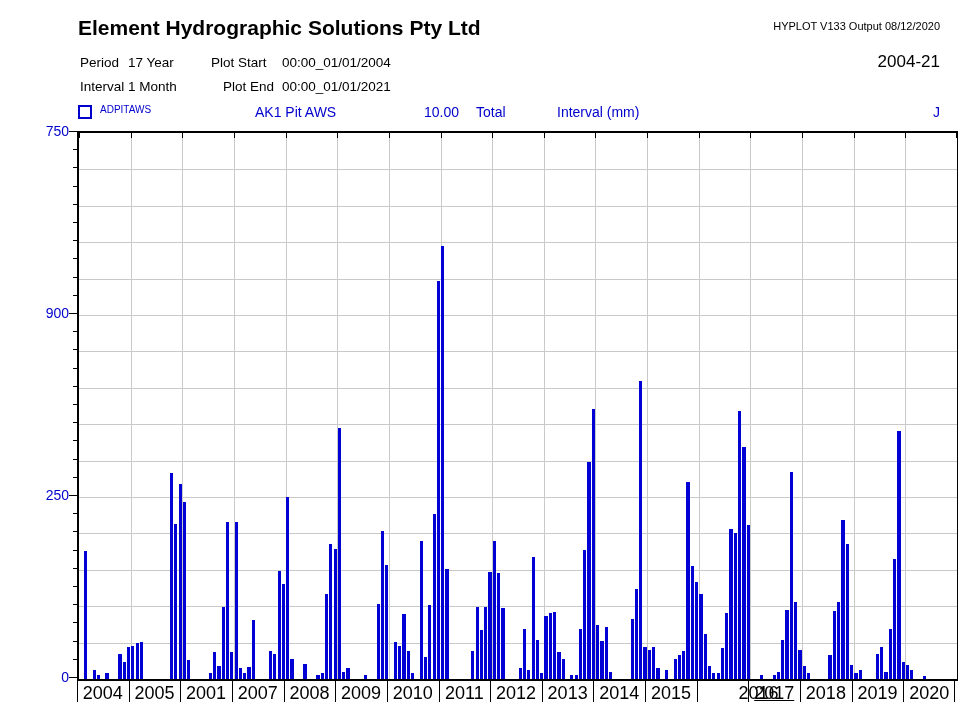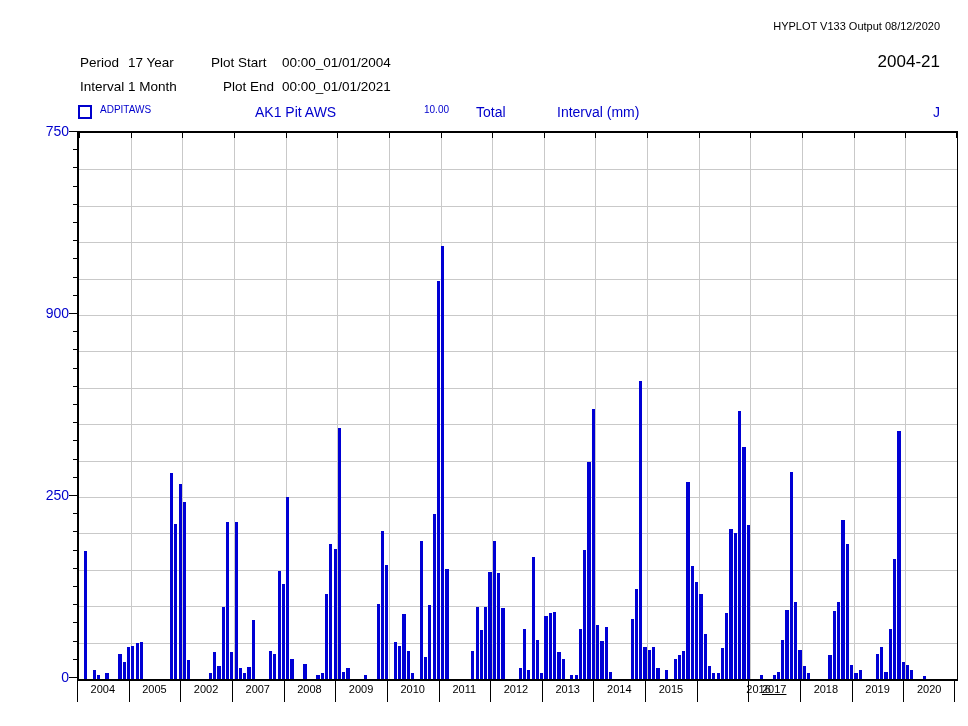--- a/index.html
+++ b/index.html
@@ -16,44 +16,45 @@
   #quality-label{right:28px;top:104px;font-size:14px;}
   #plot-box{left:77px;top:131px;width:878px;height:546px;
             border-top:2px solid #000;border-left:2px solid #000;
             border-bottom:2px solid #000;border-right:1px solid #000;
             box-sizing:content-box;}
   .gridline-h{position:absolute;height:1px;background:#c9c9c9;}
   .gridline-v{position:absolute;width:1px;background:#c9c9c9;}
   .tick{position:absolute;background:#000;}
   .bar{position:absolute;background:#0000d4;}
   .ylab{position:absolute;font-size:14px;color:#0000cc;text-align:right;width:44px;}
-  .xlab{position:absolute;font-size:11px;color:#000;text-align:center;}
+  .xlab{position:absolute;font-size:18px;color:#000;text-align:center;}
 </style>
 </head>
 <body>
 
 <div id="page">
 
+  <div id="title" class="abs blk">Element Hydrographic Solutions Pty Ltd</div>
   <div id="hyplot-info" class="abs blk">HYPLOT V133  Output 08/12/2020</div>
 
   <div class="abs blk info-line" style="left:80px;top:55px;">Period</div>
   <div class="abs blk info-line" style="left:128px;top:55px;">17 Year</div>
   <div class="abs blk info-line" style="left:211px;top:55px;">Plot Start</div>
   <div class="abs blk info-line" style="left:282px;top:55px;">00:00_01/01/2004</div>
   <div id="range-label" class="abs blk">2004-21</div>
 
   <div class="abs blk info-line" style="left:80px;top:79px;">Interval</div>
   <div class="abs blk info-line" style="left:128px;top:79px;">1 Month</div>
   <div class="abs blk info-line" style="left:211px;top:79px;margin-left:12px;">Plot End</div>
   <div class="abs blk info-line" style="left:282px;top:79px;">00:00_01/01/2021</div>
 
   <div id="legend-swatch" class="abs"></div>
   <div class="abs blue" style="left:100px;top:104px;font-size:10px;">ADPITAWS</div>
   <div class="abs blue" style="left:255px;top:104px;font-size:14px;">AK1 Pit AWS</div>
-  <div class="abs blue" style="left:424px;top:104px;font-size:10px;">10.00</div>
+  <div class="abs blue" style="left:424px;top:104px;font-size:14px;">10.00</div>
   <div class="abs blue" style="left:476px;top:104px;font-size:14px;">Total</div>
   <div class="abs blue" style="left:557px;top:104px;font-size:14px;">Interval (mm)</div>
   <div id="quality-label" class="abs blue">J</div>
 
   <div id="plot-box" class="abs">
       <div class="gridline-h" style="left: 0px; width: 878px; top: 509.6px;"></div>
       <div class="gridline-h" style="left: 0px; width: 878px; top: 473.2px;"></div>
       <div class="gridline-h" style="left: 0px; width: 878px; top: 436.8px;"></div>
       <div class="gridline-h" style="left: 0px; width: 878px; top: 400.4px;"></div>
       <div class="gridline-h" style="left: 0px; width: 878px; top: 364px;"></div>
@@ -291,21 +292,21 @@
     <div class="tick" style="position: absolute; left: 800.059px; top: 679px; width: 1px; height: 23px;"></div>
     <div class="tick" style="position: absolute; left: 851.706px; top: 679px; width: 1px; height: 23px;"></div>
     <div class="tick" style="position: absolute; left: 903.353px; top: 679px; width: 1px; height: 23px;"></div>
     <div class="tick" style="position: absolute; left: 954px; top: 679px; width: 1px; height: 23px;"></div>
     <div class="ylab" style="left: 25px; top: 669px;">0</div>
     <div class="ylab" style="left: 25px; top: 487px;">250</div>
     <div class="ylab" style="left: 25px; top: 305px;">900</div>
     <div class="ylab" style="left: 25px; top: 123px;">750</div>
     <div class="xlab" style="left: 77px; top: 683px; width: 51.6471px;">2004</div>
     <div class="xlab" style="left: 128.647px; top: 683px; width: 51.6471px;">2005</div>
-    <div class="xlab" style="left: 180.294px; top: 683px; width: 51.6471px;">2002</div>
+    <div class="xlab" style="left: 180.294px; top: 683px; width: 51.6471px;">2001</div>
     <div class="xlab" style="left: 231.941px; top: 683px; width: 51.6471px;">2007</div>
     <div class="xlab" style="left: 283.588px; top: 683px; width: 51.6471px;">2008</div>
     <div class="xlab" style="left: 335.235px; top: 683px; width: 51.6471px;">2009</div>
     <div class="xlab" style="left: 386.882px; top: 683px; width: 51.6471px;">2010</div>
     <div class="xlab" style="left: 438.529px; top: 683px; width: 51.6471px;">2011</div>
     <div class="xlab" style="left: 490.176px; top: 683px; width: 51.6471px;">2012</div>
     <div class="xlab" style="left: 541.824px; top: 683px; width: 51.6471px;">2013</div>
     <div class="xlab" style="left: 593.471px; top: 683px; width: 51.6471px;">2014</div>
     <div class="xlab" style="left: 645.118px; top: 683px; width: 51.6471px;">2015</div>
     <div class="xlab" style="left: 696.765px; top: 683px; width: 51.6471px; margin-left: 36px;">2016</div>

